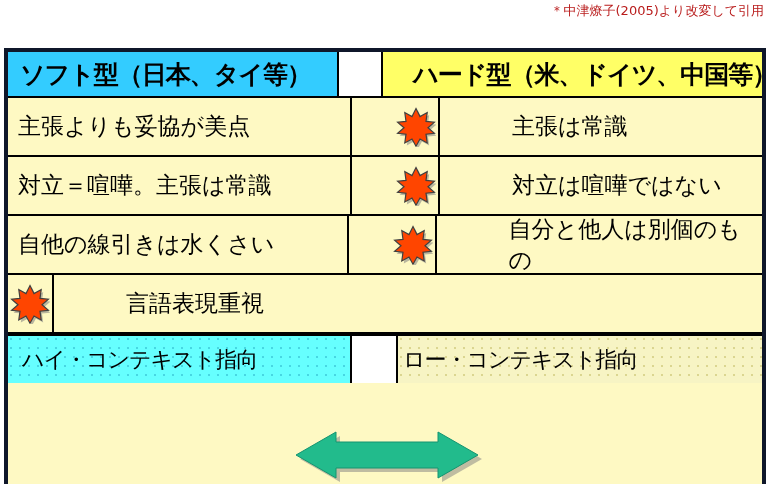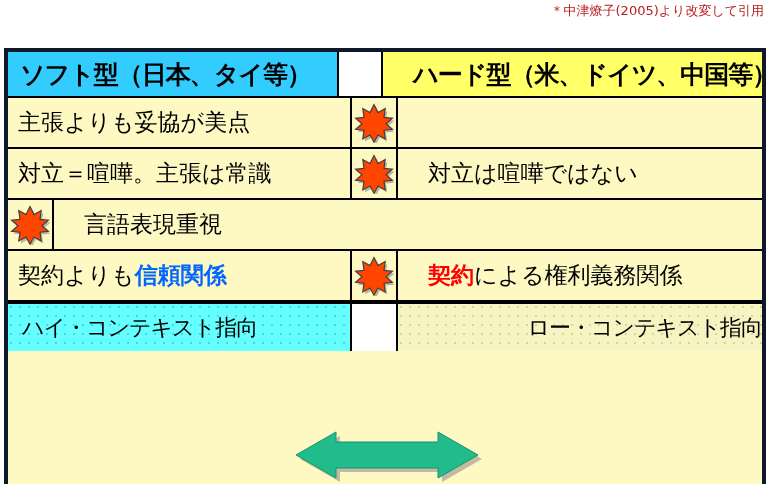--- a/index.html
+++ b/index.html
@@ -48,21 +48,21 @@
   .row {
     display: flex;
     flex: 0 0 auto;
     border-bottom: 2px solid #000000;
     box-sizing: border-box;
     position: relative;
   }
   .row:last-child { border-bottom: none; }
 
   .row.header-row  { height: 46px; }
-  .row.r-normal    { height: 51px; }
+  .row.r-normal    { height: 59px; gap: 42px; }
   .row.r-tall      { height: 72px; }
   .row.bottom-row  { height: 49px; border-top: 2px solid #000000; }
 
   
   .cell-left,
   .cell-mid,
   .cell-right {
     box-sizing: border-box;
     display: flex;
     align-items: center;
@@ -136,21 +136,21 @@
       radial-gradient(circle at 3px 3px, rgba(0,120,160,.30) 0.8px, transparent 1px) 0 0/9px 9px,
       #66ffff;
   }
   .bottom-row .cell-mid {
     background: #ffffff;
   }
   .bottom-row .cell-right {
     background:
       radial-gradient(circle at 3px 3px, rgba(160,150,40,.33) 0.8px, transparent 1px) 0 0/9px 9px,
       #f7f4c4;
-    justify-content: flex-end;
+    justify-content: flex-start;
     padding-left: 5px;
     font-family: Liberation Mono, monospace;
   }
   .bottom-text {
     font-size: 22px;
     color: #000000;
     white-space: nowrap;
     letter-spacing: -1px;
   }
   .bottom-row .cell-left .bottom-text { margin-left: 4px; }
@@ -188,71 +188,74 @@
         <span class="body-text">主張よりも妥協が美点</span>
       </div>
       <div class="cell-mid">
         <span class="starburst-wrap">
           <svg viewBox="0 0 100 100" width="40" height="40" aria-hidden="true">
             <polygon points="50,4 60,24 78,14 75,36 96,38 80,52 96,66 75,68 78,90 60,80 50,98 40,80 22,90 25,68 4,66 20,52 4,38 25,36 22,14 40,24" fill="#808080" opacity="0.55" transform="translate(5,6)"></polygon>
             <polygon points="50,4 60,24 78,14 75,36 96,38 80,52 96,66 75,68 78,90 60,80 50,98 40,80 22,90 25,68 4,66 20,52 4,38 25,36 22,14 40,24" fill="#ff4500" stroke="#404040" stroke-width="3"></polygon>
           </svg>
         </span>
       </div>
+      <div class="cell-right">
+        <span class="body-text">主張は常識</span>
+      </div>
     </div>
 
     <div class="row r-normal">
       <div class="cell-left">
         <span class="body-text">対立＝喧嘩。主張は常識</span>
       </div>
       <div class="cell-mid">
         <span class="starburst-wrap">
           <svg viewBox="0 0 100 100" width="40" height="40" aria-hidden="true">
             <polygon points="50,4 60,24 78,14 75,36 96,38 80,52 96,66 75,68 78,90 60,80 50,98 40,80 22,90 25,68 4,66 20,52 4,38 25,36 22,14 40,24" fill="#808080" opacity="0.55" transform="translate(5,6)"></polygon>
             <polygon points="50,4 60,24 78,14 75,36 96,38 80,52 96,66 75,68 78,90 60,80 50,98 40,80 22,90 25,68 4,66 20,52 4,38 25,36 22,14 40,24" fill="#ff4500" stroke="#404040" stroke-width="3"></polygon>
           </svg>
         </span>
       </div>
       <div class="cell-right">
         <span class="body-text">対立は喧嘩ではない</span>
       </div>
     </div>
 
 
+    <div class="row r-normal">
+      <div class="cell-left">
+        <span class="body-text">自他の線引きは水くさい</span>
+      </div>
+      <div class="cell-mid">
+        <span class="starburst-wrap">
+          <svg viewBox="0 0 100 100" width="40" height="40" aria-hidden="true">
+            <polygon points="50,4 60,24 78,14 75,36 96,38 80,52 96,66 75,68 78,90 60,80 50,98 40,80 22,90 25,68 4,66 20,52 4,38 25,36 22,14 40,24" fill="#808080" opacity="0.55" transform="translate(5,6)"></polygon>
+            <polygon points="50,4 60,24 78,14 75,36 96,38 80,52 96,66 75,68 78,90 60,80 50,98 40,80 22,90 25,68 4,66 20,52 4,38 25,36 22,14 40,24" fill="#ff4500" stroke="#404040" stroke-width="3"></polygon>
+          </svg>
+        </span>
+      </div>
+      <div class="cell-right">
+        <span class="body-text">自分と他人は別個のもの</span>
+      </div>
+    </div>
 
     <div class="row r-normal">
       <div class="cell-mid">
         <span class="starburst-wrap">
           <svg viewBox="0 0 100 100" width="40" height="40" aria-hidden="true">
             <polygon points="50,4 60,24 78,14 75,36 96,38 80,52 96,66 75,68 78,90 60,80 50,98 40,80 22,90 25,68 4,66 20,52 4,38 25,36 22,14 40,24" fill="#808080" opacity="0.55" transform="translate(5,6)"></polygon>
             <polygon points="50,4 60,24 78,14 75,36 96,38 80,52 96,66 75,68 78,90 60,80 50,98 40,80 22,90 25,68 4,66 20,52 4,38 25,36 22,14 40,24" fill="#ff4500" stroke="#404040" stroke-width="3"></polygon>
           </svg>
         </span>
       </div>
       <div class="cell-right">
         <span class="body-text">言語表現重視</span>
       </div>
     </div>
 
-    <div class="row r-normal">
-      <div class="cell-left">
-        <span class="body-text"><span>契約よりも</span><span class="emph-blue">信頼関係</span></span>
-      </div>
-      <div class="cell-mid">
-        <span class="starburst-wrap">
-          <svg viewBox="0 0 100 100" width="40" height="40" aria-hidden="true">
-            <polygon points="50,4 60,24 78,14 75,36 96,38 80,52 96,66 75,68 78,90 60,80 50,98 40,80 22,90 25,68 4,66 20,52 4,38 25,36 22,14 40,24" fill="#808080" opacity="0.55" transform="translate(5,6)"></polygon>
-            <polygon points="50,4 60,24 78,14 75,36 96,38 80,52 96,66 75,68 78,90 60,80 50,98 40,80 22,90 25,68 4,66 20,52 4,38 25,36 22,14 40,24" fill="#ff4500" stroke="#404040" stroke-width="3"></polygon>
-          </svg>
-        </span>
-      </div>
-      <div class="cell-right">
-        <span class="body-text"><span class="emph-red">契約</span><span>による権利義務関係</span></span>
-      </div>
-    </div>
 
     <div class="row bottom-row">
       <div class="cell-left">
         <span class="bottom-text">ハイ・コンテキスト指向</span>
       </div>
       <div class="cell-mid"></div>
       <div class="cell-right">
         <span class="bottom-text">ロー・コンテキスト指向</span>
       </div>
     </div>

